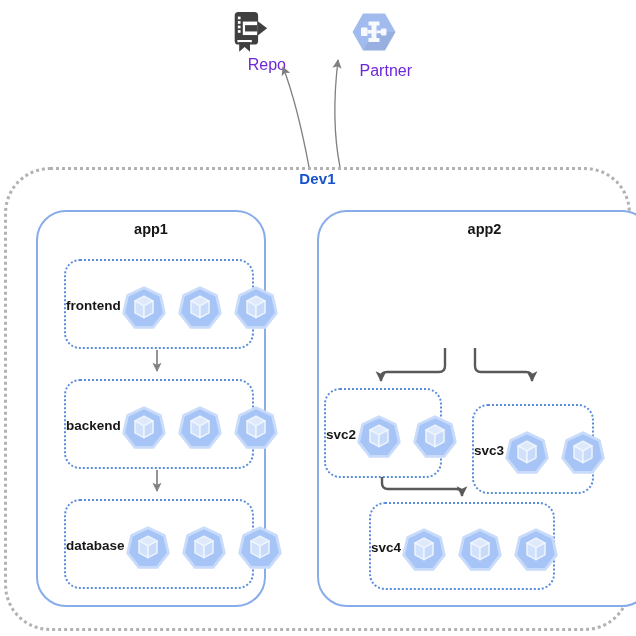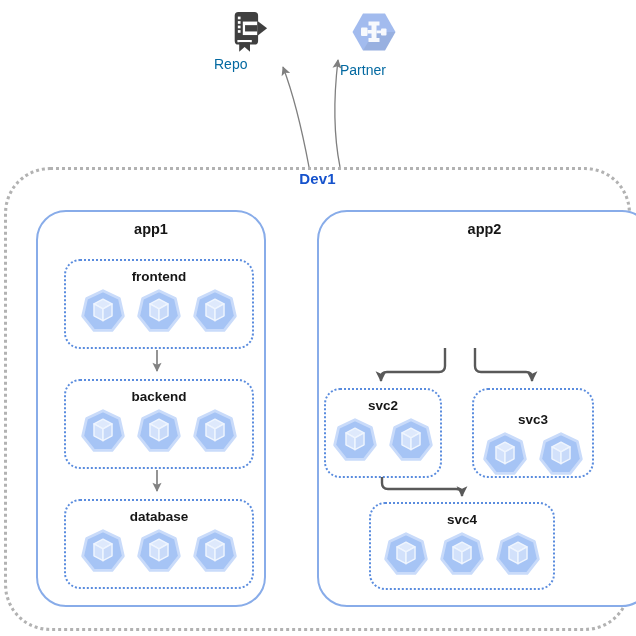--- a/index.html
+++ b/index.html
@@ -14,37 +14,37 @@
 
   
   .app{position:absolute;top:210px;height:397px;border:2px solid #88ace9;
        border-radius:30px;box-sizing:border-box;background:#ffffff;}
   .app1{left:36px;width:230px;}
   .app2{left:317px;width:335px;}
   .app-label{text-align:center;margin-top:9px;font-weight:bold;font-size:14.5px;color:#161616;}
 
   
   .service{position:absolute;border:2px dotted #5a8cde;border-radius:16px;box-sizing:border-box;
-           display:flex;flex-direction:column;align-items:center;padding-top:8px;background:#fff;}
+           display:flex;flex-direction:row;align-items:center;padding-top:8px;background:#fff;}
   .svc-label{font-weight:bold;font-size:13.5px;color:#161616;margin-bottom:5px;}
   .pods{display:flex;gap:10px;}
   .pod{width:46px;height:44px;flex:0 0 auto;}
 
   .frontend{left:26px;top:47px;width:190px;height:90px;}
   .backend {left:26px;top:167px;width:190px;height:90px;}
   .database{left:26px;top:287px;width:190px;height:90px;}
   .sv1 {left:56px;top:47px;width:172px;height:90px;}
   .svc2{left:5px;top:176px;width:118px;height:90px;}
-  .svc3{left:153px;top:176px;width:122px;height:90px;justify-content:flex-end;}
+  .svc3{left:153px;top:192px;width:122px;height:90px;}
   .svc4{left:50px;top:290px;width:186px;height:88px;}
 
   
   .repo-icon{position:absolute;left:232px;top:10px;width:36px;height:42px;}
   .partner-icon{position:absolute;left:351px;top:11px;width:46px;height:42px;}
-  .ext-label{position:absolute;font-size:14px;color:#0369a1;text-align:left;width:72px;}
+  .ext-label{position:absolute;font-size:16px;color:#6d28d9;text-align:right;width:72px;}
   .repo-label{left:214px;top:56px;}
   .partner-label{left:340px;top:62px;}
 
   
   .connectors{position:absolute;left:0;top:0;width:636px;height:636px;
               pointer-events:none;z-index:10;}
   .edge-thin{fill:none;stroke:#7f7f7f;stroke-width:1.3px;}
   .edge-mid {fill:none;stroke:#828282;stroke-width:1.7px;}
   .edge-dark{fill:none;stroke:#595959;stroke-width:2.4px;stroke-linejoin:round;}
   .hidden-defs{position:absolute;width:0;height:0;overflow:hidden;}

